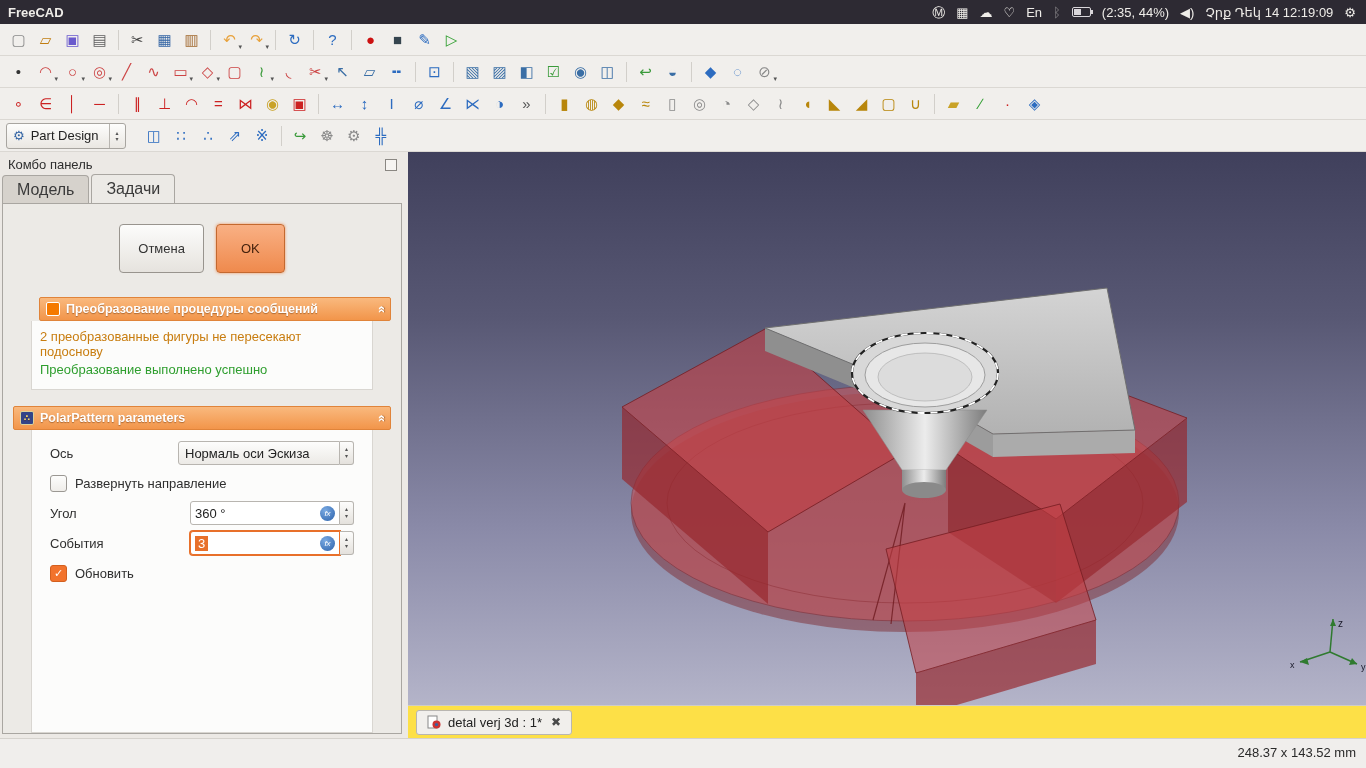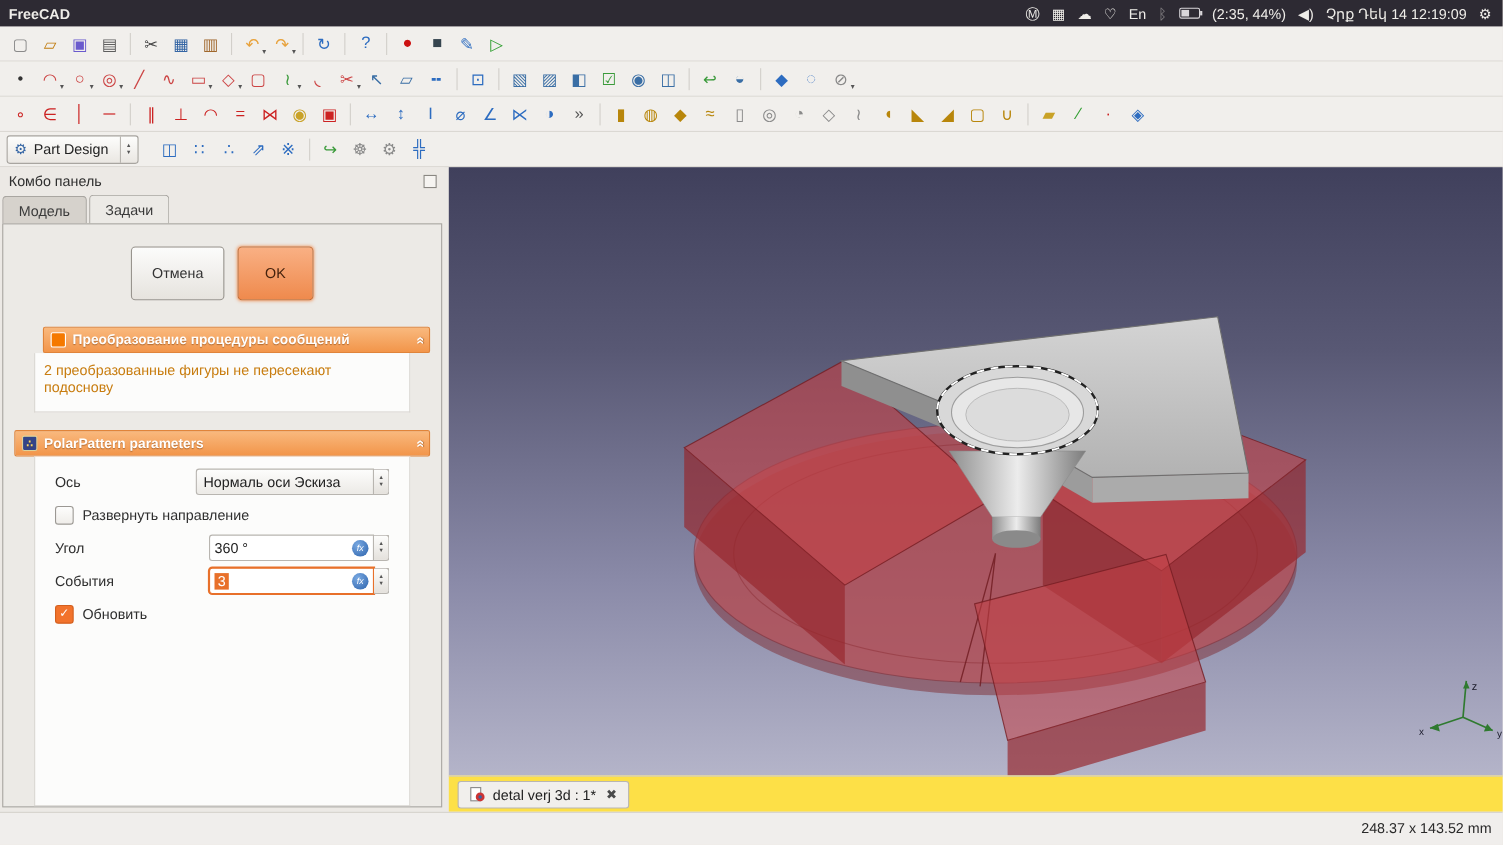--- a/index.html
+++ b/index.html
@@ -25,21 +25,21 @@
   .wbcombo{display:flex;align-items:center;height:24px;border:1px solid #a8a5a0;border-radius:3px;
     background:linear-gradient(#fdfdfc,#eae7e2);padding:0 0 0 6px;gap:6px;font-size:13px;color:#222;margin-right:14px;}
   .wbcombo .warr{display:flex;flex-direction:column;align-items:center;justify-content:center;
     border-left:1px solid #b8b5b0;height:100%;width:15px;font-size:6px;line-height:6px;color:#555;margin-left:4px;}
   
   .leftpanel{position:absolute;left:0;top:152px;width:404px;height:586px;background:#ece9e5;}
   .paneltitle{position:absolute;left:8px;top:5px;font-size:13px;color:#2f2f2f;}
   .floatbtn{position:absolute;right:7px;top:7px;width:10px;height:10px;border:1px solid #8a8782;background:#f6f4f1;}
   .tabsrow{position:absolute;left:2px;top:24px;display:flex;gap:2px;align-items:flex-end;height:27px;}
   .tab{padding:5px 14px 4px;border:1px solid #a9a6a1;border-bottom:none;border-radius:4px 4px 0 0;
-    background:#d6d2cc;font-size:13px;color:#3a3a3a;cursor:default;}
+    background:#d6d2cc;font-size:16px;color:#3a3a3a;cursor:default;}
   .tab.active{background:#eceae6;position:relative;top:1px;padding-bottom:6px;}
   .panelbody{position:absolute;left:2px;top:51px;right:2px;bottom:4px;border:1px solid #a9a6a1;
     background:#eceae6;display:flex;flex-direction:column;overflow:hidden;}
   .btnrow{display:flex;justify-content:center;gap:12px;margin-top:20px;}
   .pbtn{font-size:13px;padding:4px 18px;border:1px solid #98948e;border-radius:4px;
     background:linear-gradient(#fcfcfb,#e6e3de);color:#333;cursor:default;}
   .pbtn.ok{background:linear-gradient(#f9b084,#ef8a4d);border-color:#c4692f;color:#45220d;
     box-shadow:0 0 3px rgba(241,139,78,.9);padding:16px 24px;}
   .sechead{display:flex;align-items:center;gap:6px;height:22px;margin:0 10px;padding:0 6px;
     background:linear-gradient(#f9b97e,#f2954a);border:1px solid #e0843a;border-radius:2px;
@@ -436,20 +436,21 @@
       <button class="pbtn ok">OK</button>
     </div>
 
     <div class="sechead sec1">
       <span class="secicon icon-msg"></span>
       <span>Преобразование процедуры сообщений</span>
       <span class="collapse">»</span>
     </div>
     <div class="secbox">
       <div class="msg-warn">2 преобразованные фигуры не пересекают подоснову</div>
+      <div class="msg-ok">Преобразование выполнено успешно</div>
     </div>
 
     <div class="sechead sec2">
       <span class="secicon icon-pp">∴</span>
       <span>PolarPattern parameters</span>
       <span class="collapse">»</span>
     </div>
     <div class="secbox sec2box">
 
 

